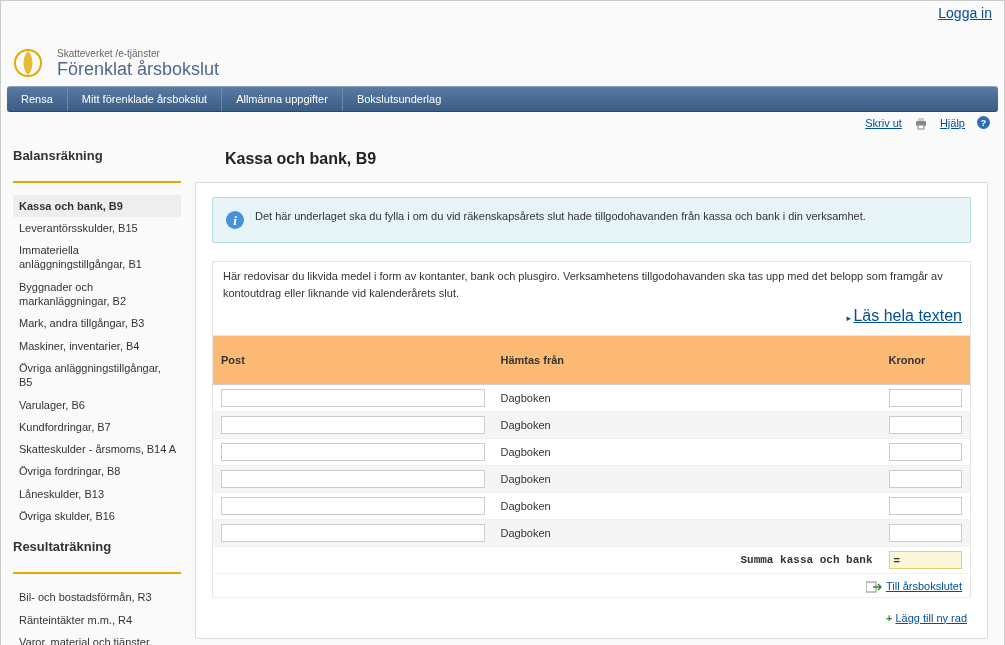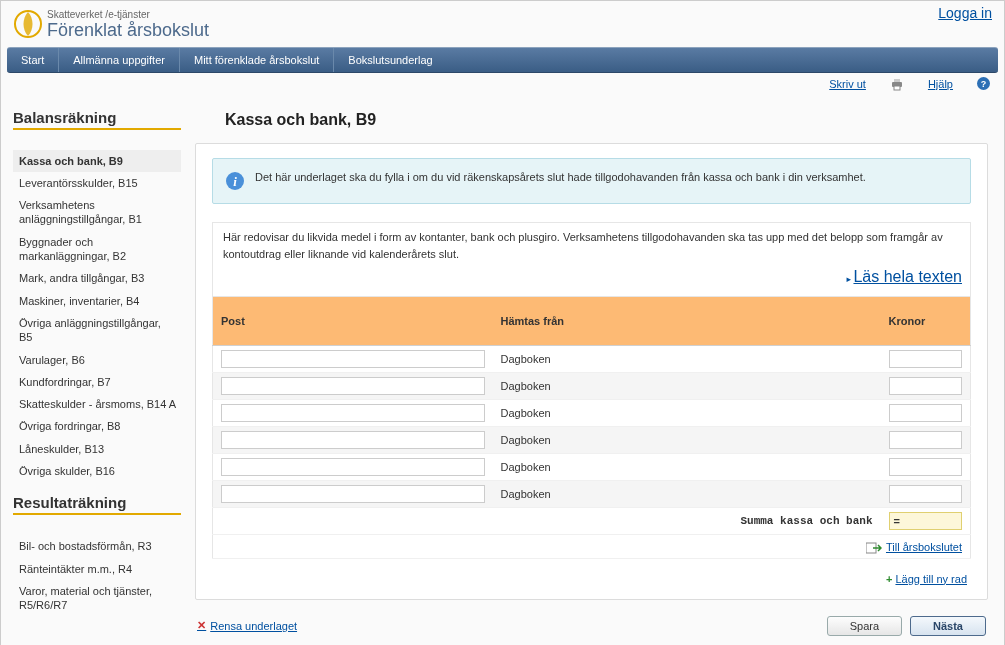--- a/index.html
+++ b/index.html
@@ -1,35 +1,35 @@
 <!DOCTYPE html>
 <html><head>
 <meta charset="utf-8">
 <style>
   * { box-sizing: border-box; margin: 0; padding: 0; }
   body { font-family: Verdana, Arial, sans-serif; font-size: 11px; color: #333; background: #fff; }
   .frame { width: 1005px; border: 1px solid #ccc; margin: 0 auto; background: #fafafa; }
   .topbar { display: flex; justify-content: space-between; align-items: flex-start; padding: 4px 8px 0 8px; }
-  .brand { display: flex; align-items: center; gap: 4px; padding: 4px 0 4px 4px; }
+  .brand { display: flex; align-items: center; gap: 14px; padding: 4px 0 4px 4px; margin-top: 39px; }
   .brand-text .line1 { font-size: 10px; color: #666; }
   .brand-text .line2 { font-size: 18px; color: #4d6a8c; font-weight: normal; }
   .login-link { color: #0050a0; text-decoration: underline; font-size: 14px; padding-right: 4px; }
 
   .navbar { background: linear-gradient(#5a7ba3, #3a5d85); border-top: 1px solid #8ca3bd; border-bottom: 1px solid #2c4868; margin: 2px 6px 0 6px; border-radius: 3px; display: flex; padding: 0; }
   .navbar .nav-item { color: #fff; font-size: 11px; padding: 6px 14px; border-right: 1px solid #6a89ab; cursor: pointer; }
   .navbar .nav-item:last-child { border-right: none; }
 
-  .subbar { display: flex; justify-content: flex-end; align-items: center; gap: 24px; padding: 4px 14px; font-size: 11px; }
+  .subbar { display: flex; justify-content: flex-end; align-items: center; gap: 12px; padding: 4px 14px; font-size: 11px; }
   .subbar a { color: #0050a0; text-decoration: underline; cursor: pointer; }
   .help-icon { display: inline-flex; width: 13px; height: 13px; background: #2c6fb5; color: #fff; border-radius: 50%; font-size: 9px; font-weight: bold; align-items: center; justify-content: center; }
 
   .content { display: flex; padding: 6px 6px 12px 6px; gap: 0; align-items: flex-start; }
 
   .sidebar { width: 178px; padding: 4px 4px 4px 6px; }
-  .side-heading { font-size: 15px; font-weight: bold; color: #333; border-bottom: 2px solid #e2a900; padding-bottom: 2px; margin-bottom: 20px; margin-top: 12px; }
+  .side-heading { font-size: 13px; font-weight: bold; color: #333; border-bottom: 2px solid #e2a900; padding-bottom: 18px; margin-bottom: 12px; margin-top: 12px; }
   .side-heading:first-child { margin-top: 4px; }
   .side-list { list-style: none; }
   .side-list li { font-size: 11px; color: #333; padding: 4px 4px 4px 6px; line-height: 1.3; cursor: pointer; }
   .side-list li.active { background: #eee; font-weight: bold; }
   .side-list li.sep-above { border-top: 1px solid #ccc; margin-top: 4px; padding-top: 6px; }
 
   .main { flex: 1; padding: 0 10px; }
   .page-title { font-size: 16px; font-weight: bold; color: #222; padding: 10px 0 14px 30px; }
 
   .panel { border: 1px solid #dcdcdc; background: #fff; padding: 14px 16px; border-radius: 2px; }
@@ -84,23 +84,23 @@
       </span>
       <div class="brand-text">
         <div class="line1">Skatteverket /e-tjänster</div>
         <div class="line2">Förenklat årsbokslut</div>
       </div>
     </div>
     <a class="login-link">Logga in</a>
   </div>
 
   <div class="navbar">
-    <div class="nav-item">Start</div>
+    <div class="nav-item">Rensa</div>
+    <div class="nav-item">Mitt förenklade årsbokslut</div>
     <div class="nav-item">Allmänna uppgifter</div>
-    <div class="nav-item">Mitt förenklade årsbokslut</div>
     <div class="nav-item">Bokslutsunderlag</div>
   </div>
 
   <div class="subbar">
     <a><span>Skriv ut</span></a>
     <span class="print-icon">
       <svg width="14" height="13" viewBox="0 0 14 13">
           <rect x="2" y="4" width="10" height="5" fill="#888" rx="1"></rect>
           <rect x="4" y="1" width="6" height="3" fill="#ccc"></rect>
           <rect x="4" y="8" width="6" height="4" fill="#fff" stroke="#888"></rect>
@@ -110,21 +110,21 @@
     <span class="help-icon">?</span>
   </div>
 
   <div class="content">
 
     <div class="sidebar">
       <div class="side-heading">Balansräkning</div>
       <ul class="side-list" id="balans-list">
           <li class="active">Kassa och bank, B9</li>
           <li>Leverantörsskulder, B15</li>
-          <li>Verksamhetens anläggningstillgångar, B1</li>
+          <li>Immateriella anläggningstillgångar, B1</li>
           <li>Byggnader och markanläggningar, B2</li>
           <li>Mark, andra tillgångar, B3</li>
           <li>Maskiner, inventarier, B4</li>
           <li>Övriga anläggningstillgångar, B5</li>
           <li>Varulager, B6</li>
           <li>Kundfordringar, B7</li>
           <li>Skatteskulder - årsmoms, B14 A</li>
           <li>Övriga fordringar, B8</li>
           <li>Låneskulder, B13</li>
           <li>Övriga skulder, B16</li>

